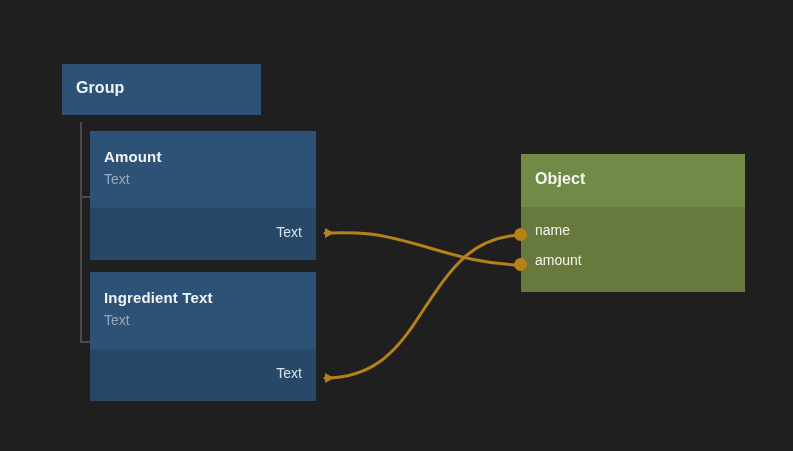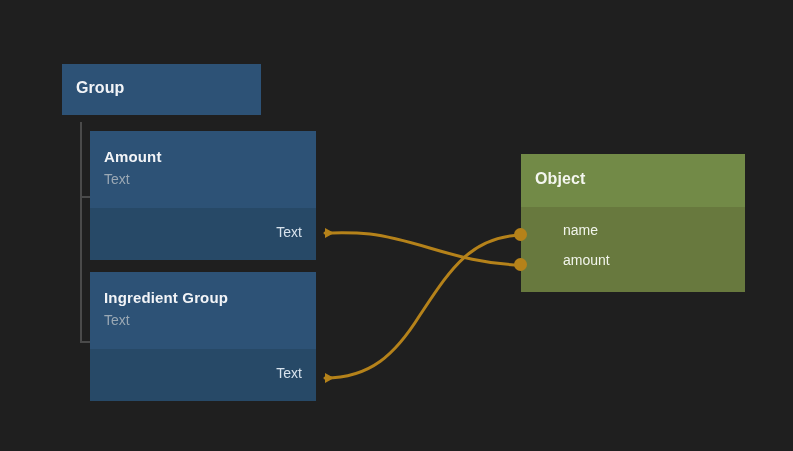--- a/index.html
+++ b/index.html
@@ -154,21 +154,20 @@
     font-size: 16px;
     font-weight: bold;
     color: #f4f6ef;
     letter-spacing: 0.1px;
   }
   .node-green .prop {
     position: absolute;
     left: 14px;
     font-size: 14px;
     color: #f2f5ec;
-    margin-left: 28px;
   }
   .node-green .prop-0 { top: 15px; }
   .node-green .prop-1 { top: 45px; }
 
   
   .port-dot {
     position: absolute;
     width: 13px;
     height: 13px;
     border-radius: 50%;
@@ -213,21 +212,21 @@
       <span class="field-name">Amount</span>
       <span class="field-type">Text</span>
     </div>
     <div class="footer">
       <span class="port-label">Text</span>
     </div>
   </div>
 
   <div class="node node-blue node-ingredient">
     <div class="header">
-      <span class="field-name">Ingredient Group</span>
+      <span class="field-name">Ingredient Text</span>
       <span class="field-type">Text</span>
     </div>
     <div class="footer">
       <span class="port-label">Text</span>
     </div>
   </div>
 
   <div class="node node-green">
     <div class="header">
       <span class="title">Object</span>

